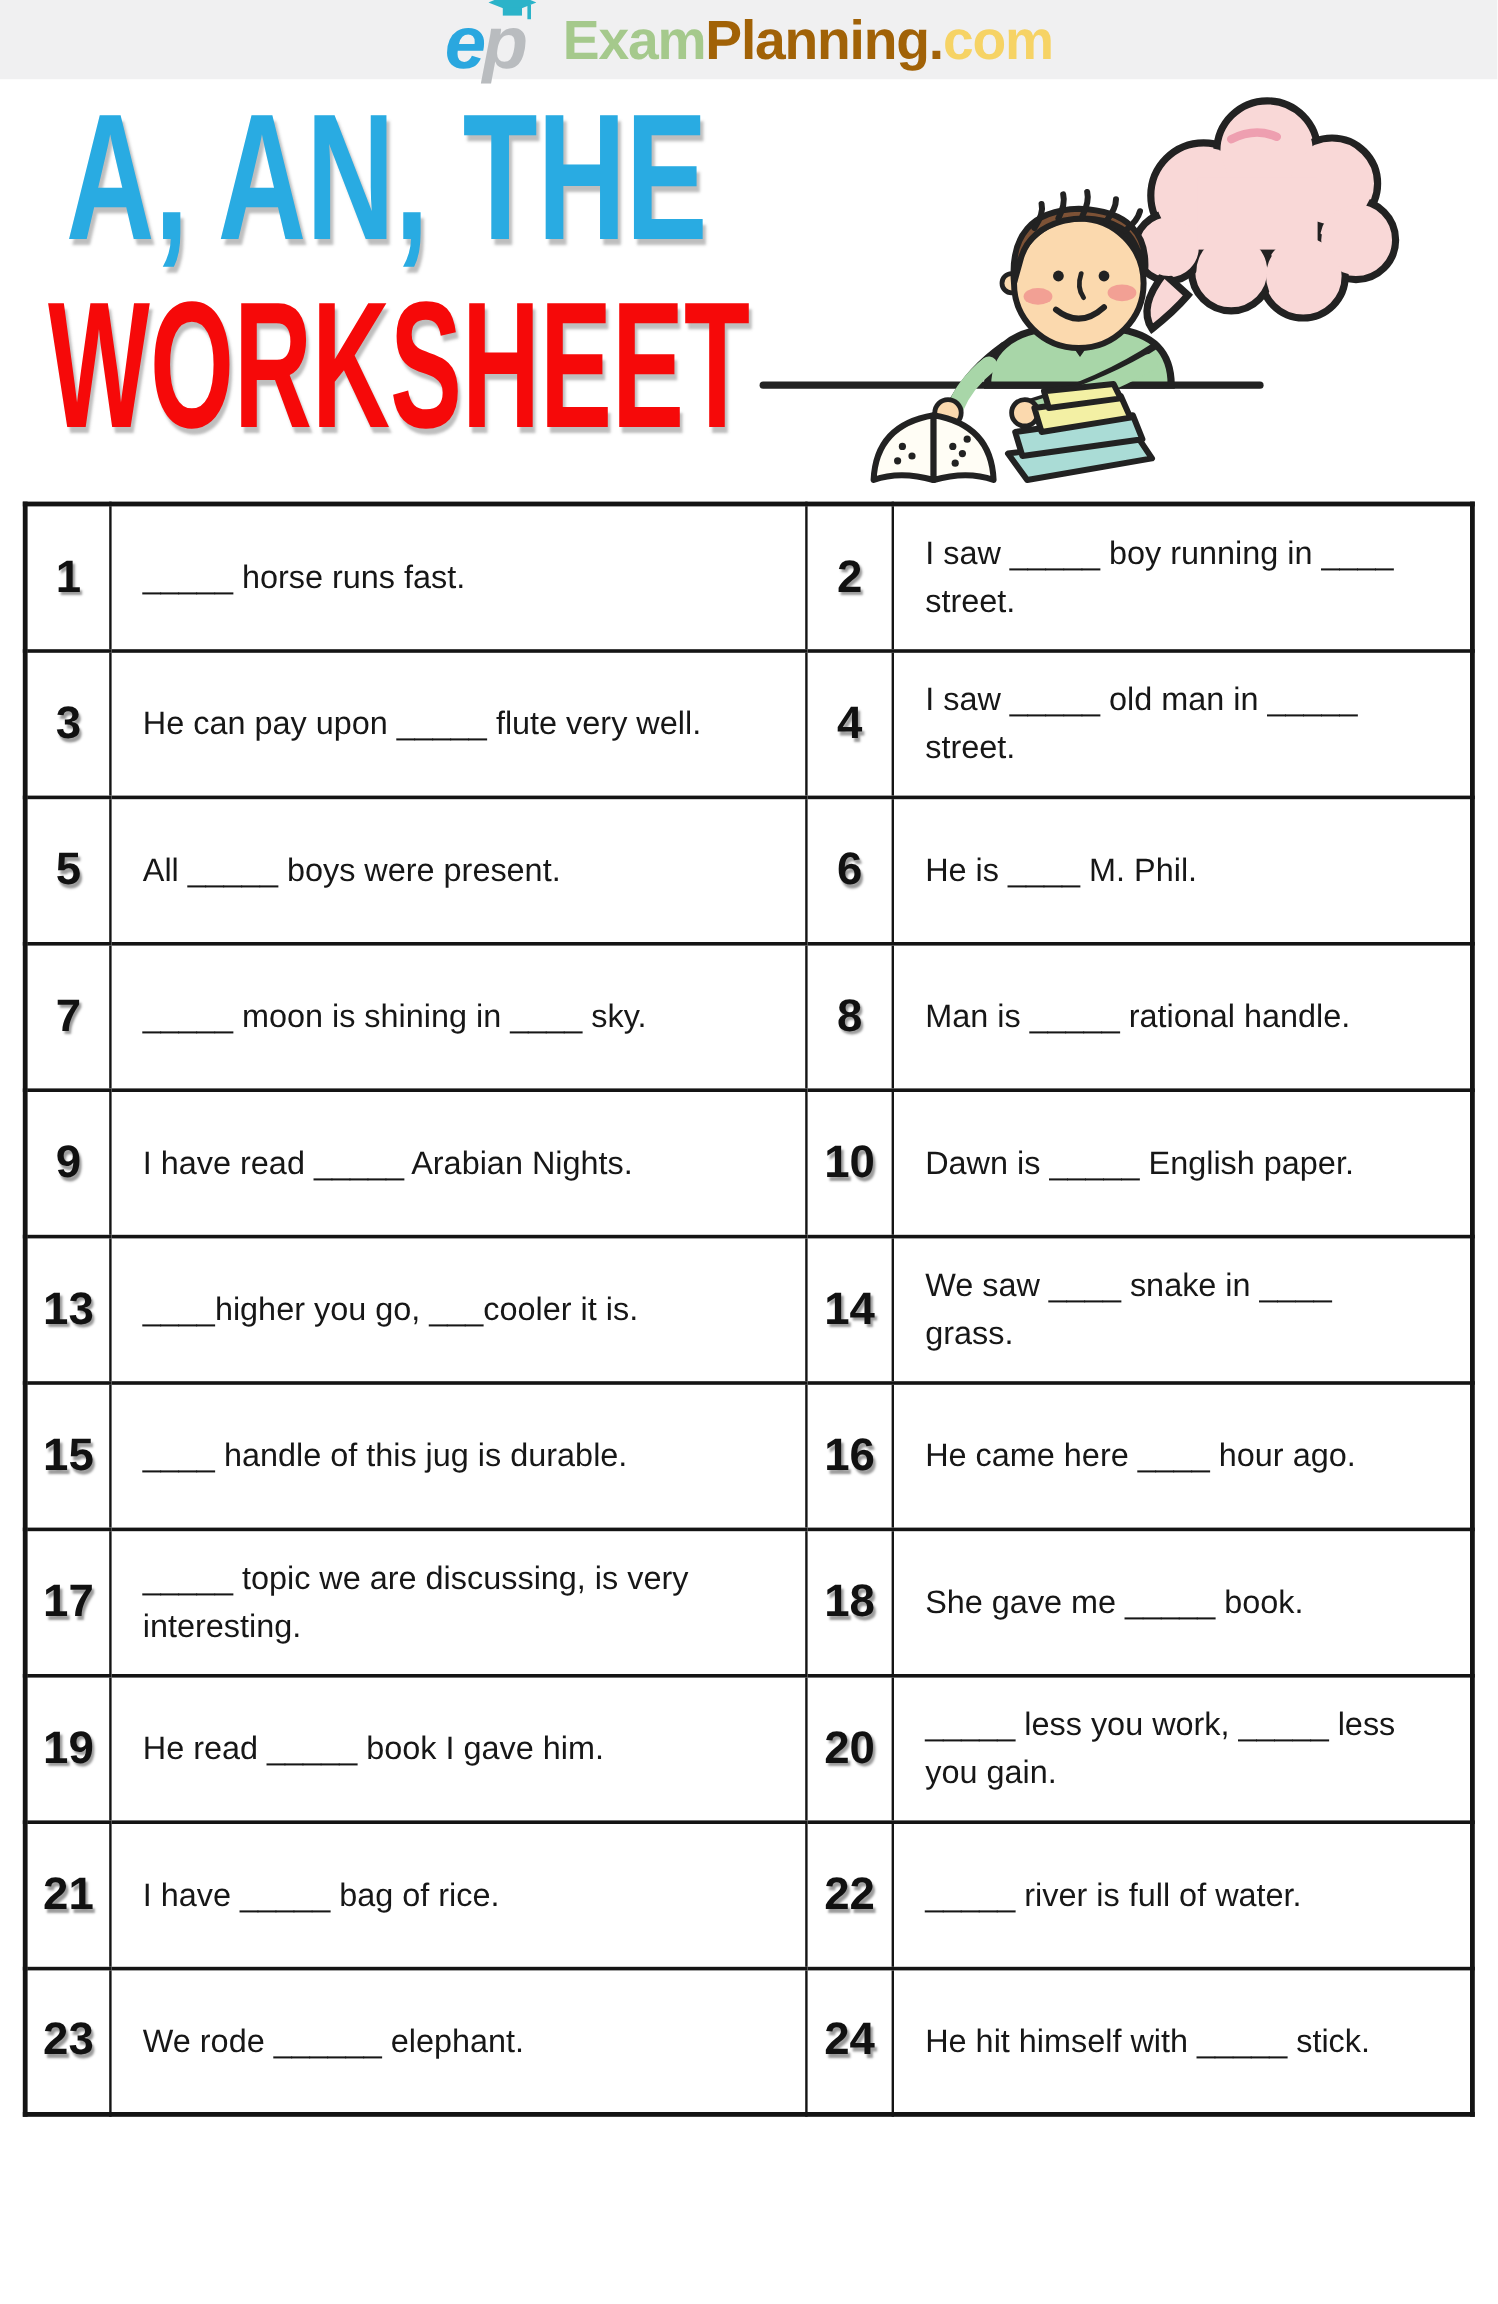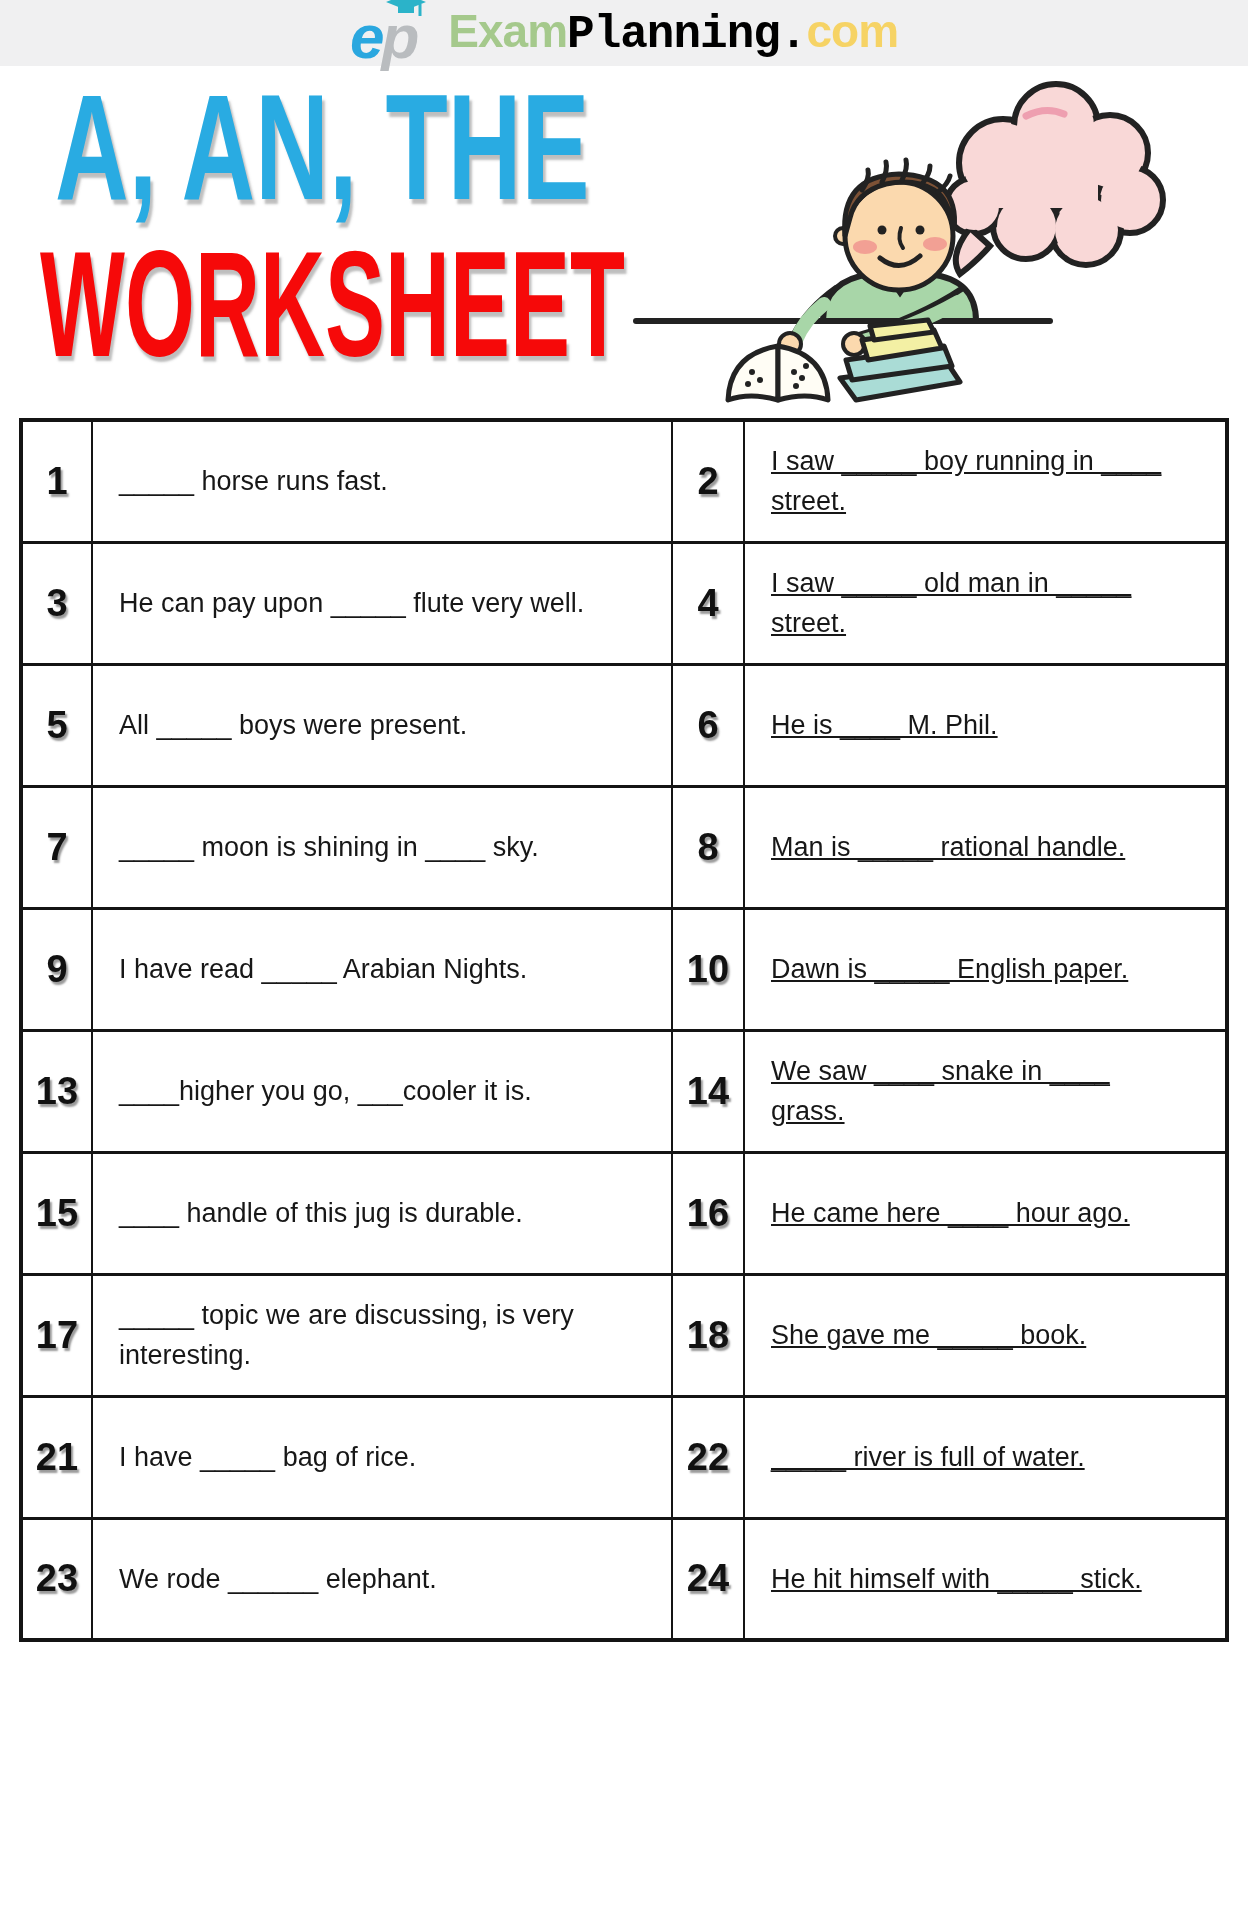--- a/index.html
+++ b/index.html
@@ -21,21 +21,21 @@
   .logo-ep {
     font-size:62px; font-weight:bold; font-style:italic;
     position:relative; line-height:1; letter-spacing:-3px;
     top:4px;
   }
   .ep-e { color:#2aa7df; }
   .ep-p { color:#b9bcbf; }
   .cap-icon { position:absolute; top:-12px; right:-10px; }
   .brand-text { font-size:46px; font-weight:bold; line-height:1; letter-spacing:-1px; }
   .b-exam { color:#a5c98c; }
-  .b-planning { color:#000000;font-family:Liberation Mono, monospace; }
+  .b-planning { color:#a16207; }
   .b-com { color:#f6d365; }
 
   
   .title-area { position:relative; height:352px; width:100%; }
   .title-line { position:absolute; white-space:nowrap; font-weight:bold; line-height:1; }
   .title-line1 { left:55px; top:6px;  font-size:150px; color:#29abe2; }
   .title-line2 { left:40px; top:163px; font-size:150px; color:#f60909; }
   .t-scale1 { display:inline-block; transform:scaleX(0.68); transform-origin:0 50%;
               text-shadow:4px 5px 3px rgba(110,110,110,.45); }
   .t-scale2 { display:inline-block; transform:scaleX(0.60); transform-origin:0 50%;
@@ -59,21 +59,21 @@
     text-shadow:2px 3px 2px rgba(0,0,0,.4);
   }
   td.n1 { width:71px; }
   td.n2 { width:72px; }
   td.q {
     vertical-align:middle;
     font-size:27px; color:#171717; line-height:1.5;
     padding:8px 10px 8px 26px;
   }
   td.q1 { width:580px; }
-  td.q2 { padding-right:55px;text-decoration:underline; }
+  td.q2 { padding-right:55px; }
 </style>
 </head>
 <body>
 
 <div class="topbar">
   <div class="logo">
     <span class="logo-ep">
       <span class="ep-e">e</span><span class="ep-p">p</span>
       <svg class="cap-icon" width="40" height="26" viewBox="0 0 40 26">
         <polygon points="20,0 40,8 20,16 0,8" fill="#2bb3c9"></polygon>
@@ -218,20 +218,26 @@
       <td class="num n2">16</td>
       <td class="q q2">He came here ____ hour ago.</td>
     </tr>
     <tr class="ws-row">
       <td class="num n1">17</td>
       <td class="q q1">_____ topic we are discussing, is very interesting.</td>
       <td class="num n2">18</td>
       <td class="q q2">She gave me _____ book.</td>
     </tr>
     <tr class="ws-row">
+      <td class="num n1">19</td>
+      <td class="q q1">He read _____ book I gave him.</td>
+      <td class="num n2">20</td>
+      <td class="q q2">_____ less you work, _____ less you gain.</td>
+    </tr>
+    <tr class="ws-row">
       <td class="num n1">21</td>
       <td class="q q1">I have _____ bag of rice.</td>
       <td class="num n2">22</td>
       <td class="q q2">_____ river is full of water.</td>
     </tr>
     <tr class="ws-row">
       <td class="num n1">23</td>
       <td class="q q1">We rode ______ elephant.</td>
       <td class="num n2">24</td>
       <td class="q q2">He hit himself with _____ stick.</td>

